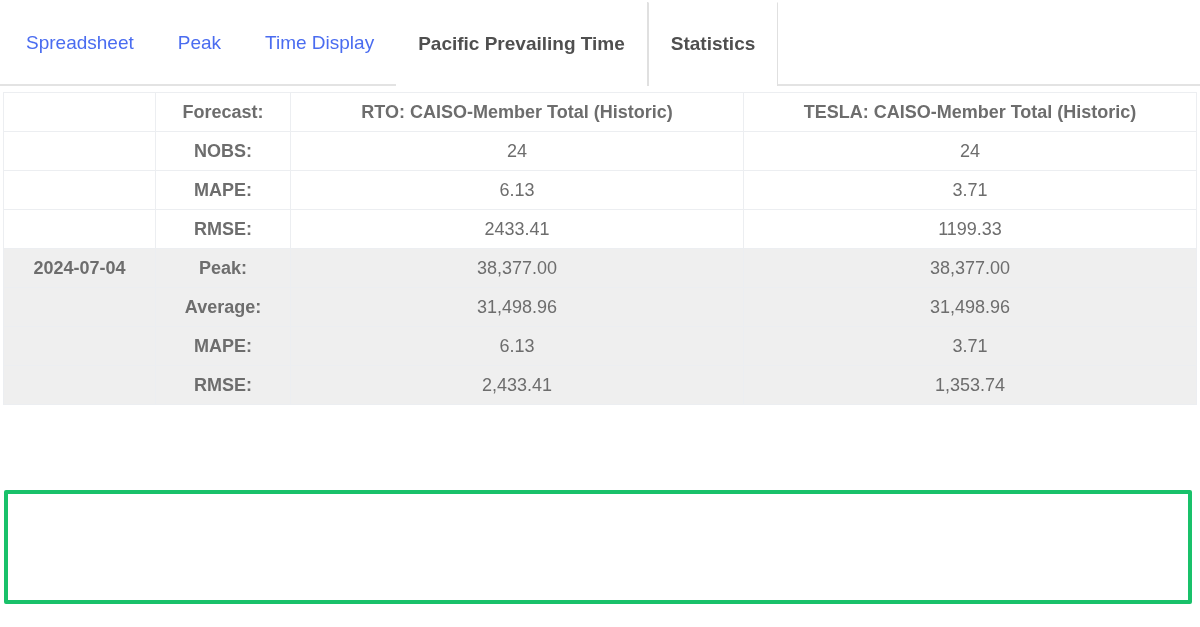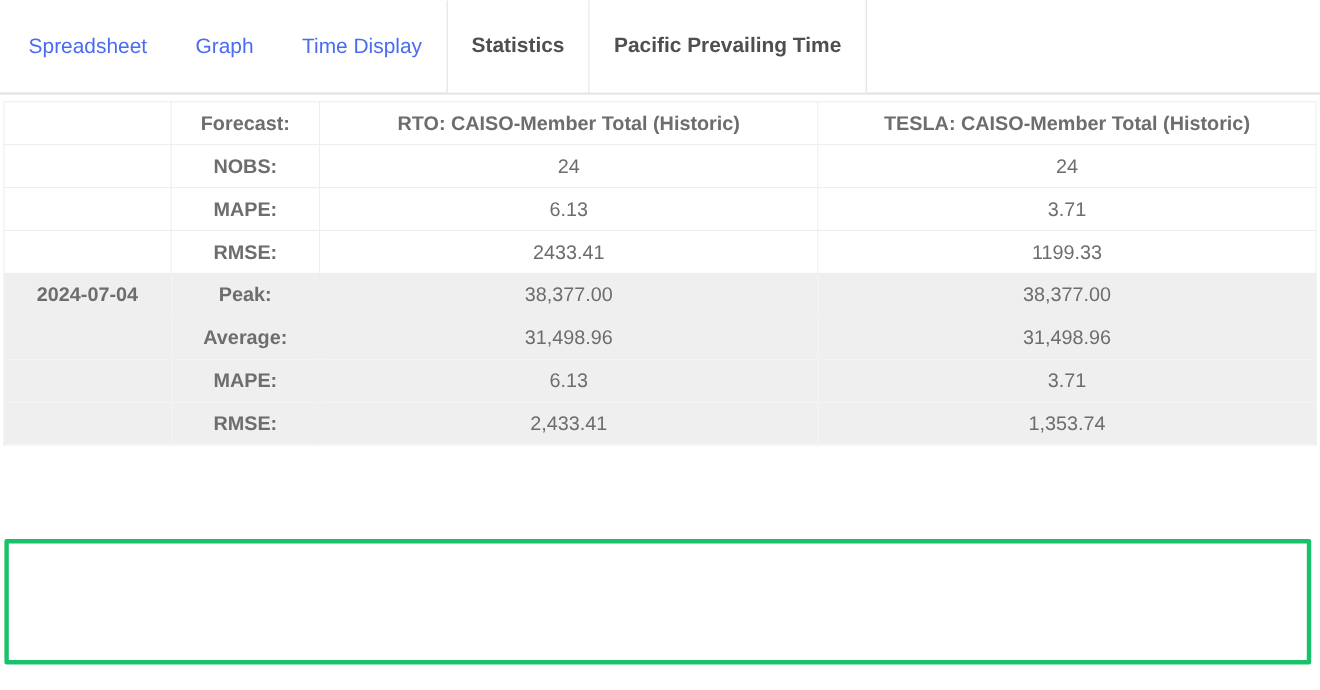--- a/index.html
+++ b/index.html
@@ -18,21 +18,21 @@
   
   .tabbar {
     position: absolute;
     left: 0;
     top: 0;
     width: 1200px;
     height: 86px;
     box-sizing: border-box;
     border-bottom: 2px solid #e3e3e3;
     display: flex;
-    align-items: flex-start;
+    align-items: flex-end;
     padding-left: 4px;
   }
   .tab {
     display: flex;
     align-items: center;
     justify-content: center;
     padding: 0 22px;
     font-size: 19px;
     line-height: 1;
     box-sizing: border-box;
@@ -121,24 +121,24 @@
     border-radius: 2px;
     box-sizing: border-box;
     pointer-events: none;
   }
 </style>
 </head>
 <body>
 
 <div class="tabbar">
   <div class="tab link">Spreadsheet</div>
-  <div class="tab link">Graph</div>
+  <div class="tab link">Peak</div>
   <div class="tab link">Time Display</div>
+  <div class="tab boxed">Pacific Prevailing Time</div>
   <div class="tab active">Statistics</div>
-  <div class="tab boxed">Pacific Prevailing Time</div>
 </div>
 
 <div class="table-wrap">
   <table class="stats">
     <colgroup>
       <col class="c-date">
         <col class="c-metric">
         <col class="c-val">
         <col class="c-val">
     </colgroup>

